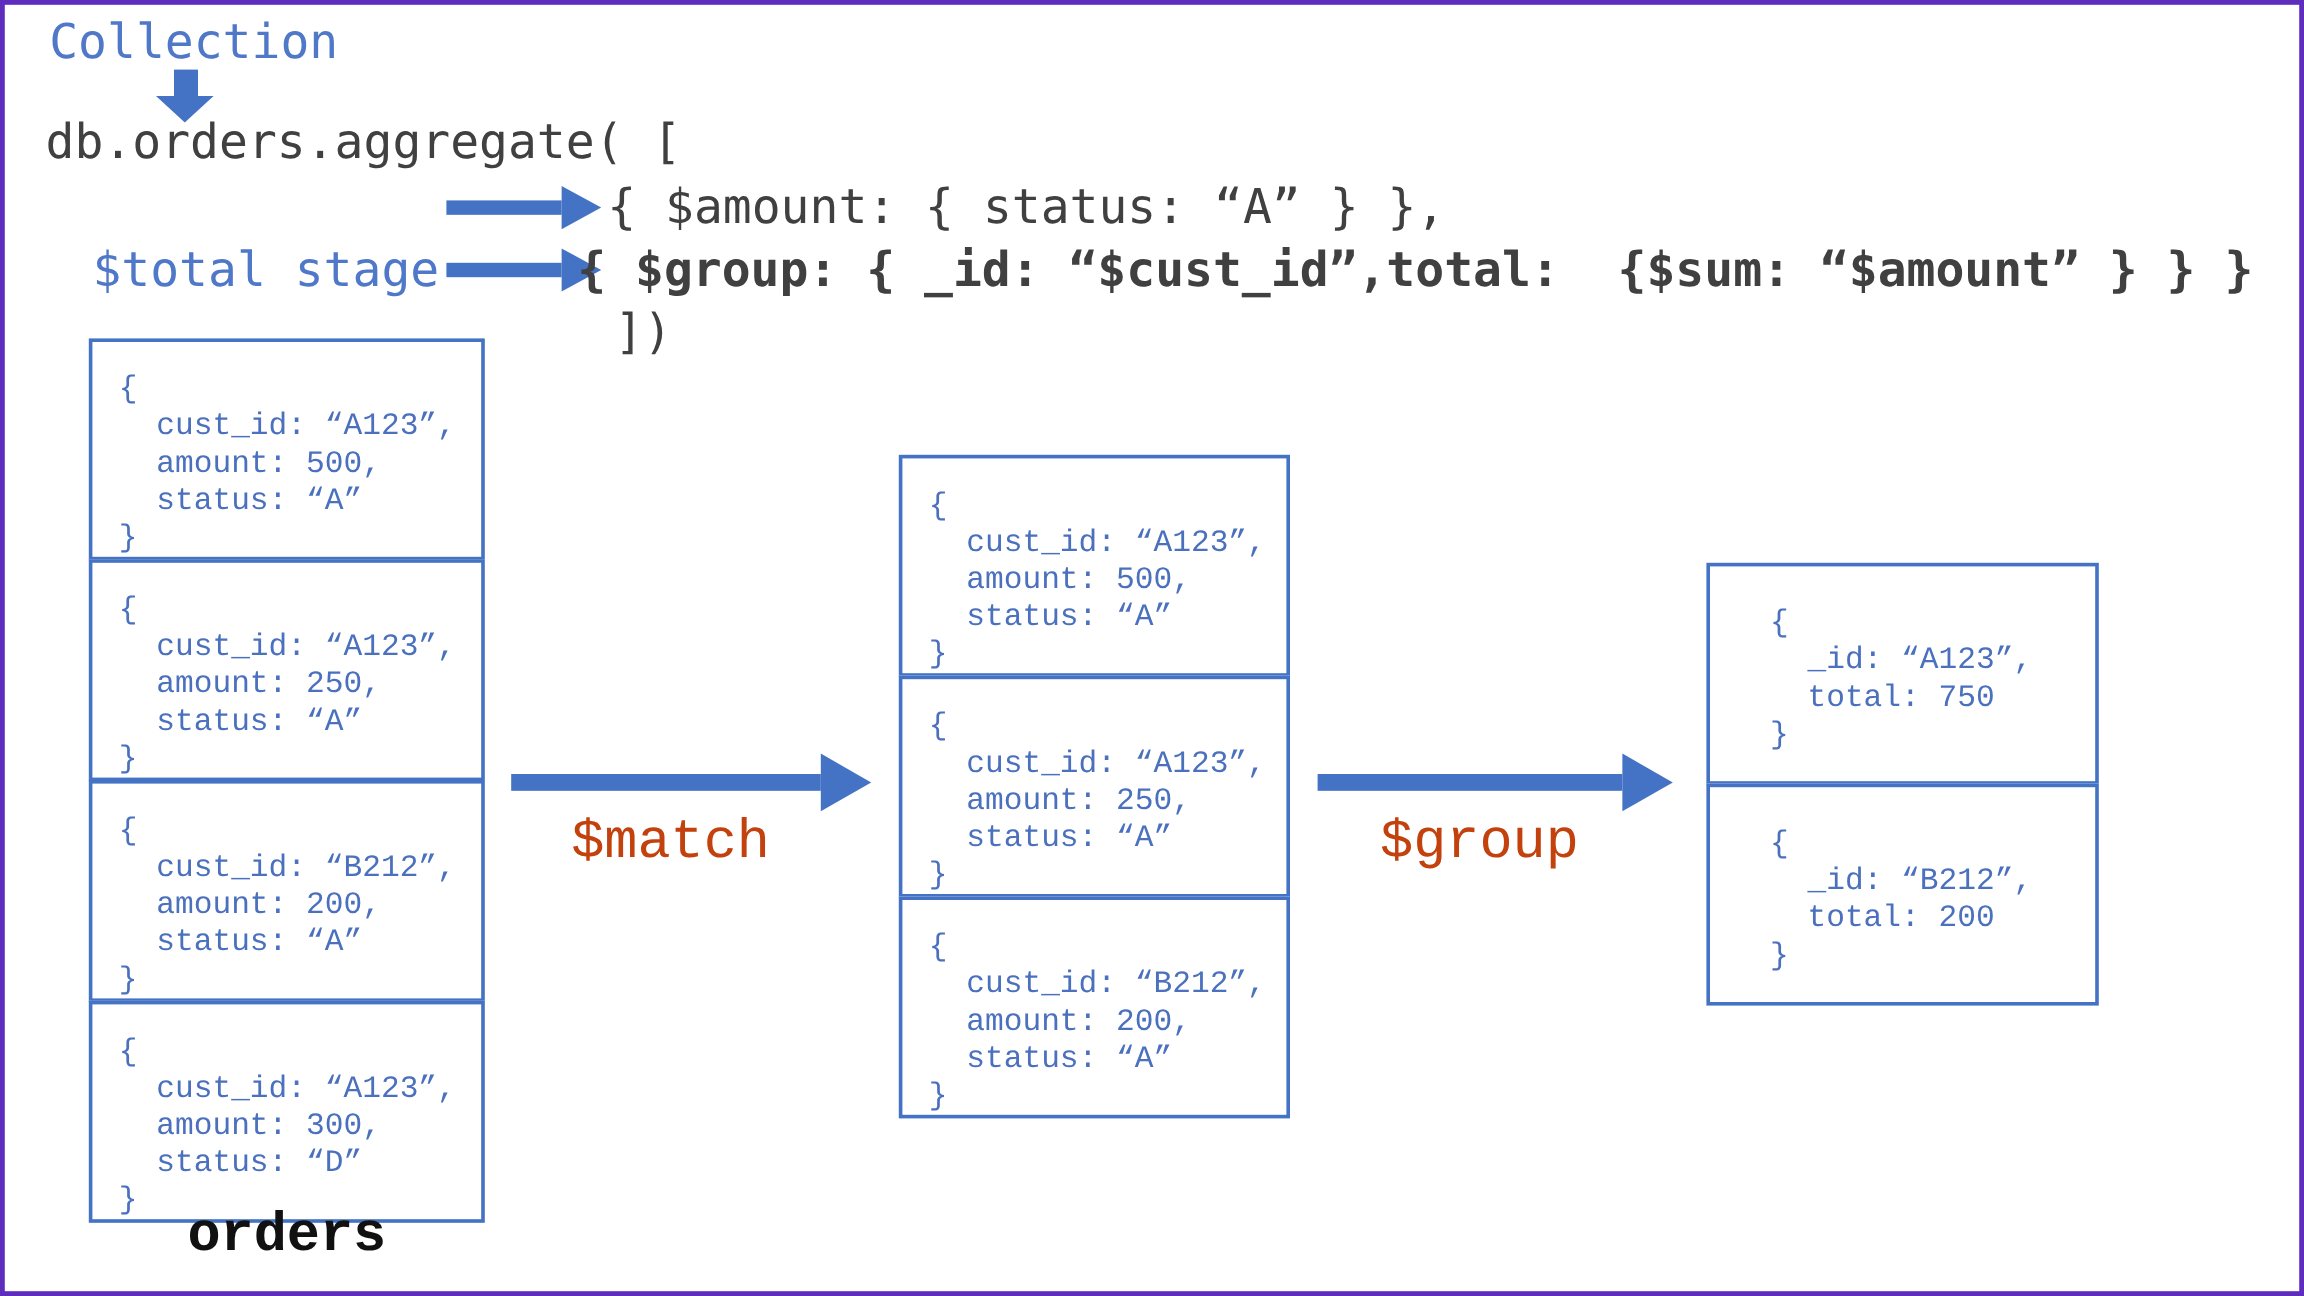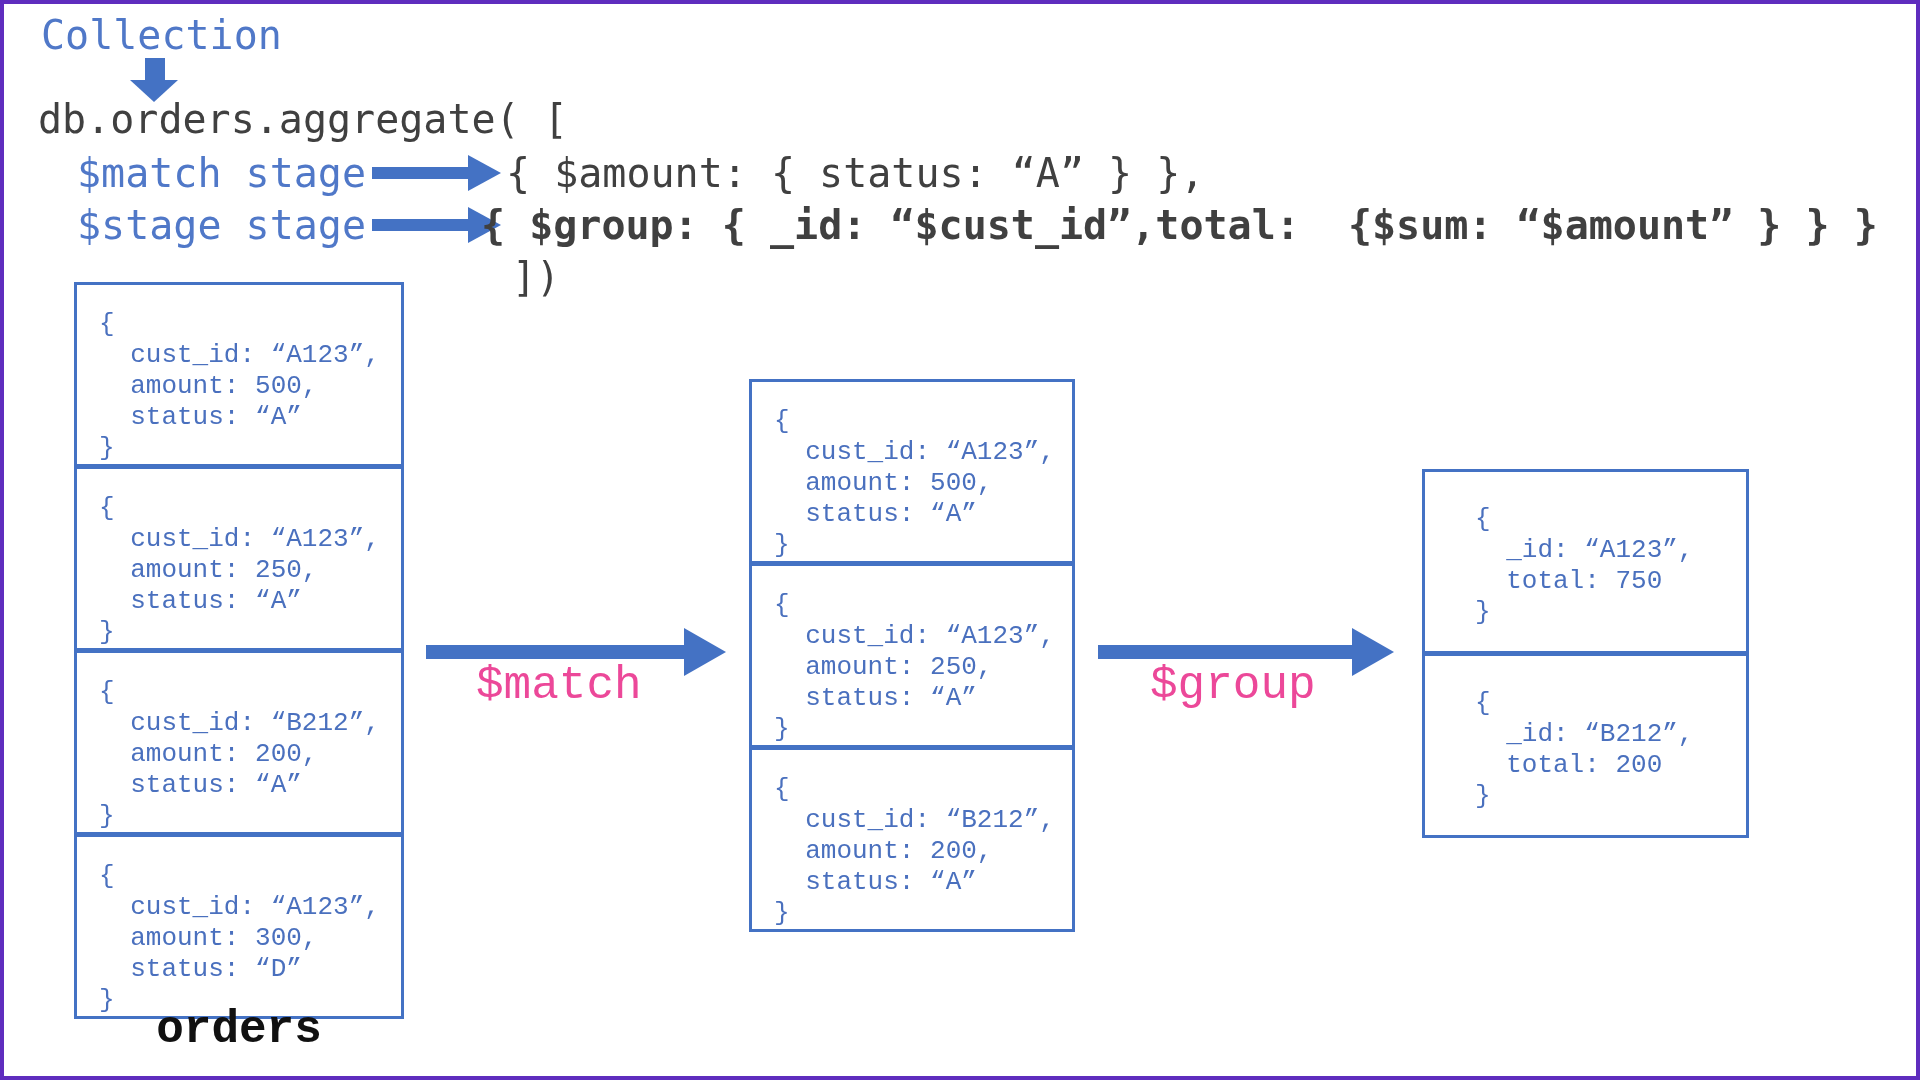--- a/index.html
+++ b/index.html
@@ -39,21 +39,21 @@
   .flow-arrow{top:624px;height:48px;}
   #match-flow-arrow{left:422px;width:300px;}
   #group-flow-arrow{left:1094px;width:296px;}
   .flow-arrow .shaft{left:0;top:17px;height:14px;}
   #match-flow-arrow .shaft{width:258px;}
   #group-flow-arrow .shaft{width:254px;}
   .flow-arrow .head-right{top:0;border-width:24px 0 24px 42px;}
   #match-flow-arrow .head-right{left:258px;}
   #group-flow-arrow .head-right{left:254px;}
 
-  .flow-label{font:46px/52px "Liberation Mono", monospace;color:#ec4899;top:656px;}
+  .flow-label{font:46px/52px "Liberation Mono", monospace;color:#c2410c;top:672px;}
   #match-flow-label{left:472px;}
   #group-flow-label{left:1146px;text-align:center;}
 
   
   .column{position:absolute;}
   #col-orders{left:70px;top:278px;width:330px;}
   #col-matched{left:745px;top:375px;width:326px;}
   #col-grouped{left:1418px;top:465px;width:327px;}
   .doc-box{
     box-sizing:border-box;height:185px;border:3px solid #4472C4;background:#fff;
@@ -77,30 +77,29 @@
 
   <div class="abs blue-code" id="collection-label">Collection</div>
 
   <div class="abs" id="collection-arrow">
     <div class="shaft"></div>
     <div class="head-down"></div>
   </div>
 
   <div class="abs code" id="line-db">db.orders.aggregate( [</div>
 
-  <div class="abs blue-code" id="match-stage-label">$match stage</div>
 
   <div class="abs stage-arrow" id="match-stage-arrow">
     <div class="shaft"></div>
     <div class="head-right"></div>
   </div>
 
   <div class="abs code" id="match-stage-code">{ $amount: { status: “A” } },</div>
 
-  <div class="abs blue-code" id="group-stage-label">$stage stage</div>
+  <div class="abs blue-code" id="group-stage-label">$total stage</div>
 
   <div class="abs stage-arrow" id="group-stage-arrow">
     <div class="shaft"></div>
     <div class="head-right"></div>
   </div>
 
   <div class="abs code" id="group-stage-code">{ $group: { _id: “$cust_id”,total:  {$sum: “$amount” } } }</div>
 
   <div class="abs code" id="aggregate-close">])</div>
 

